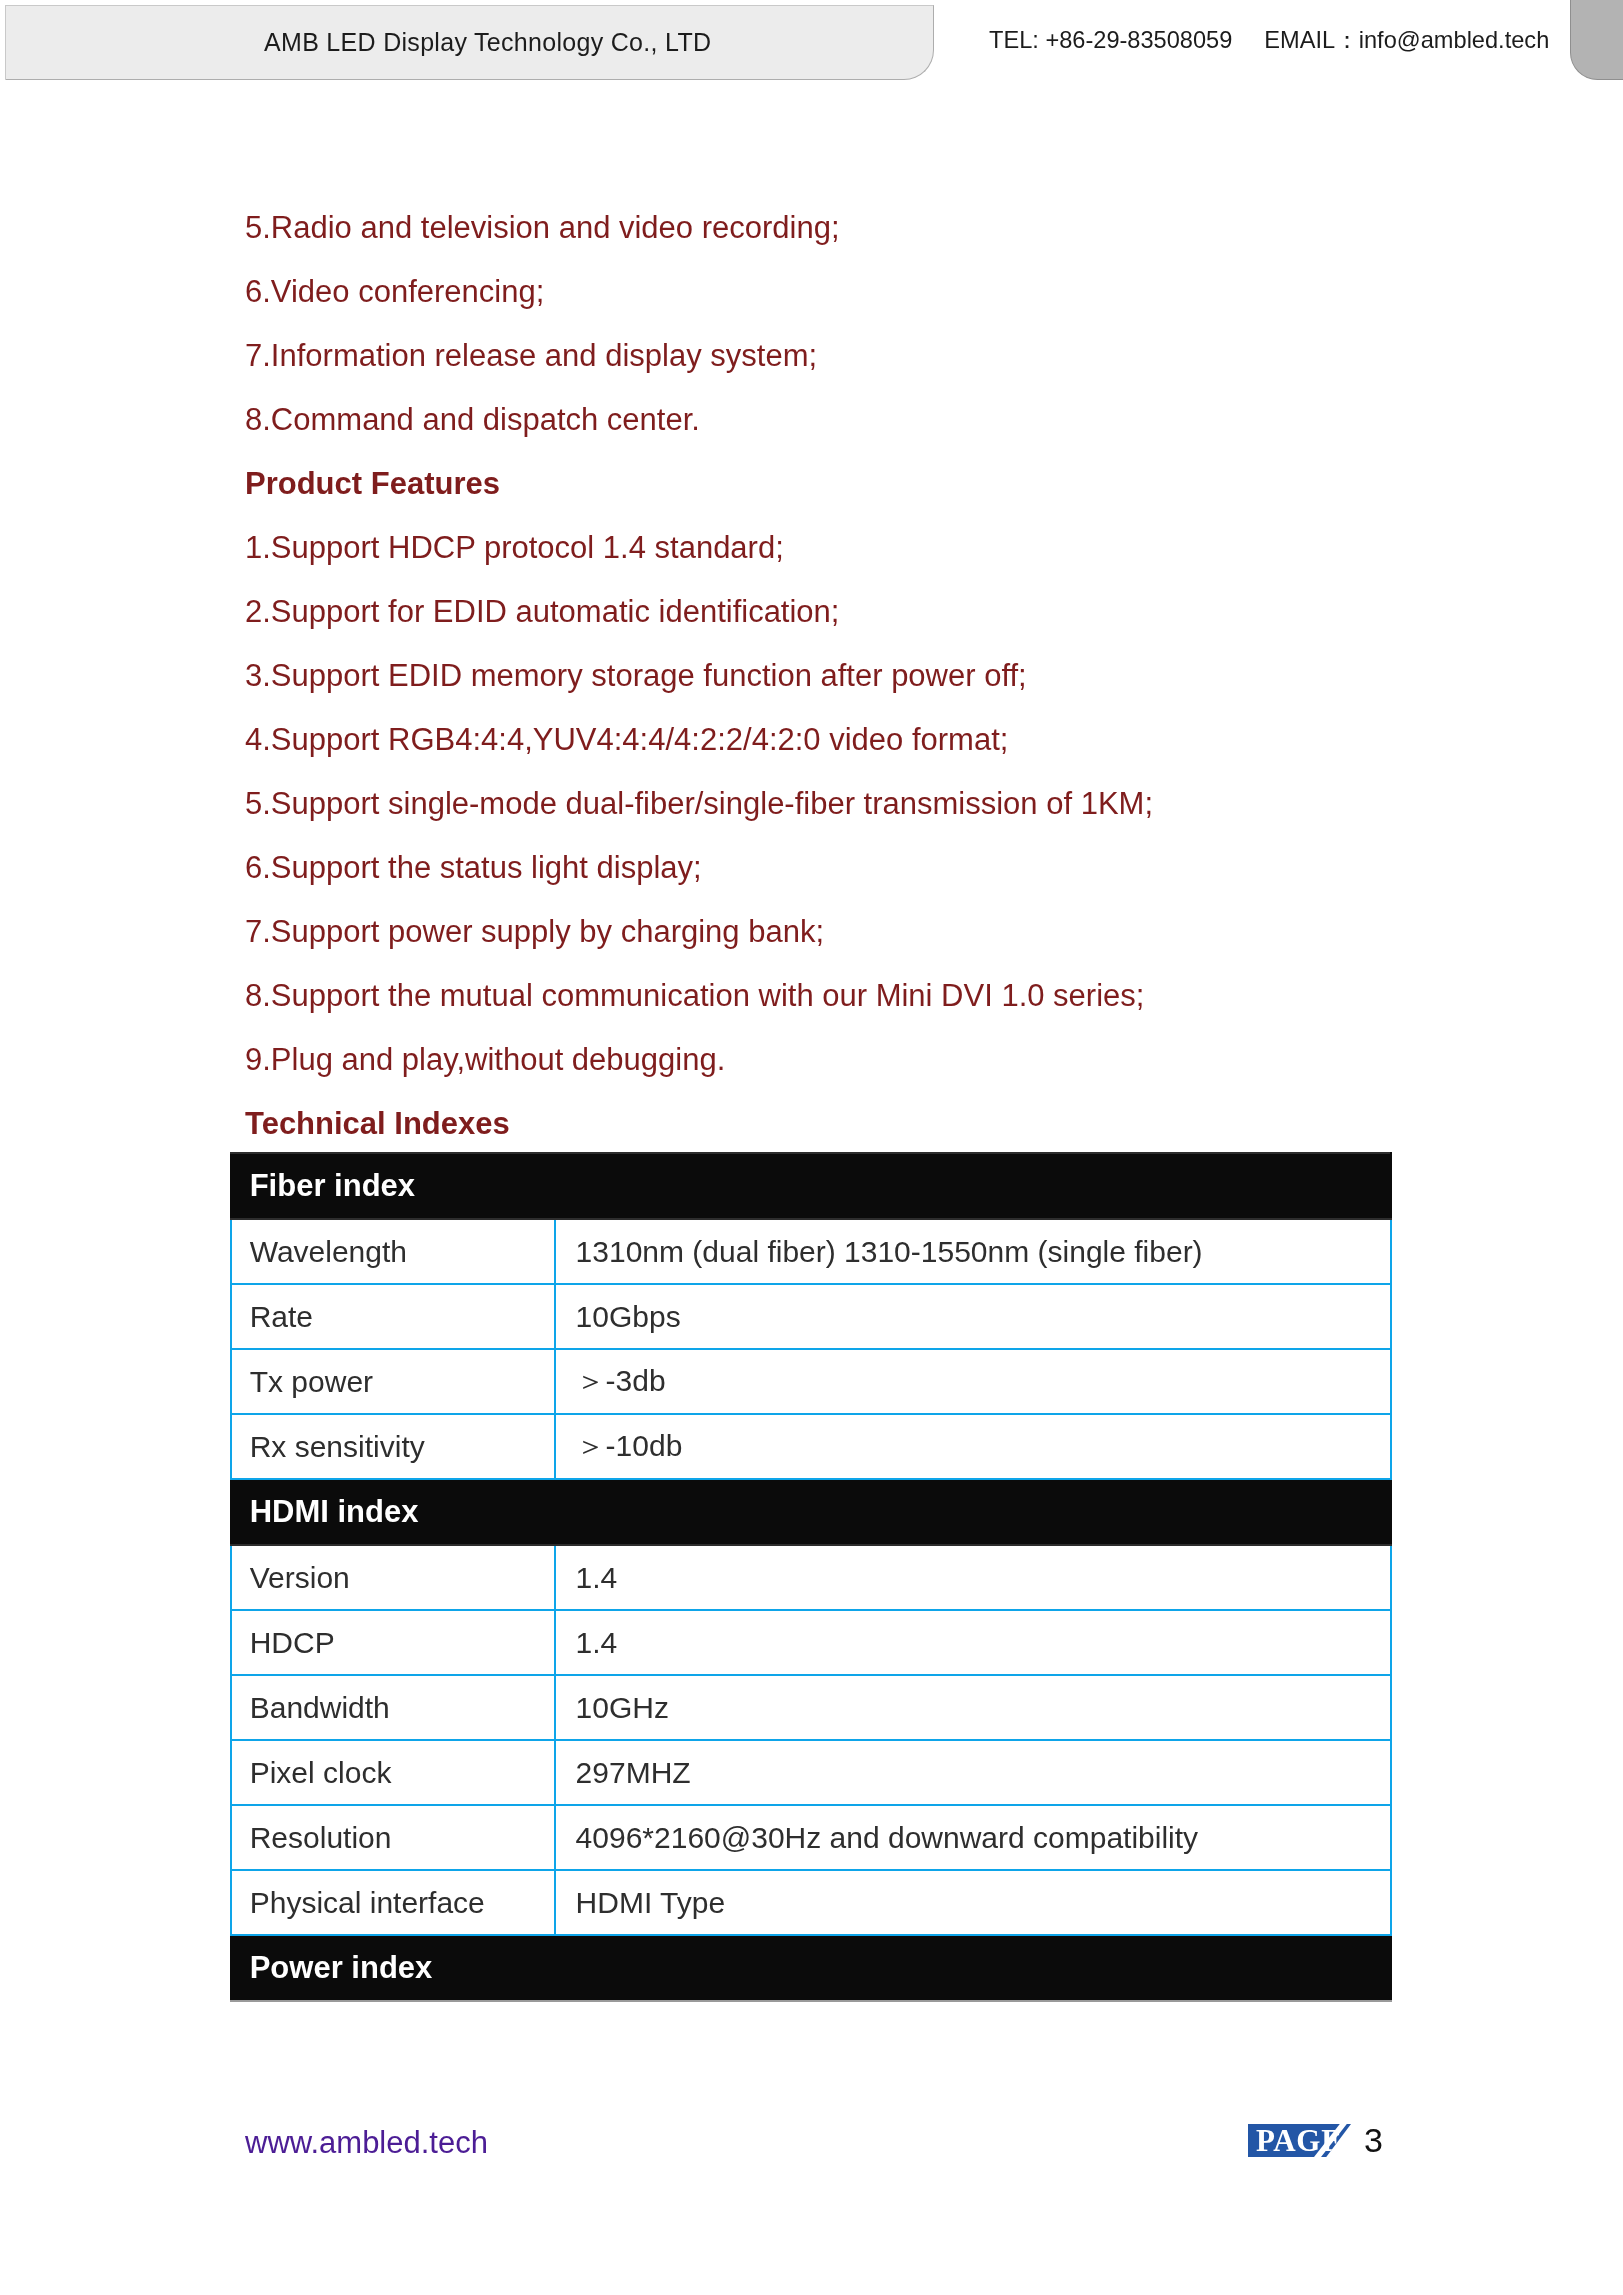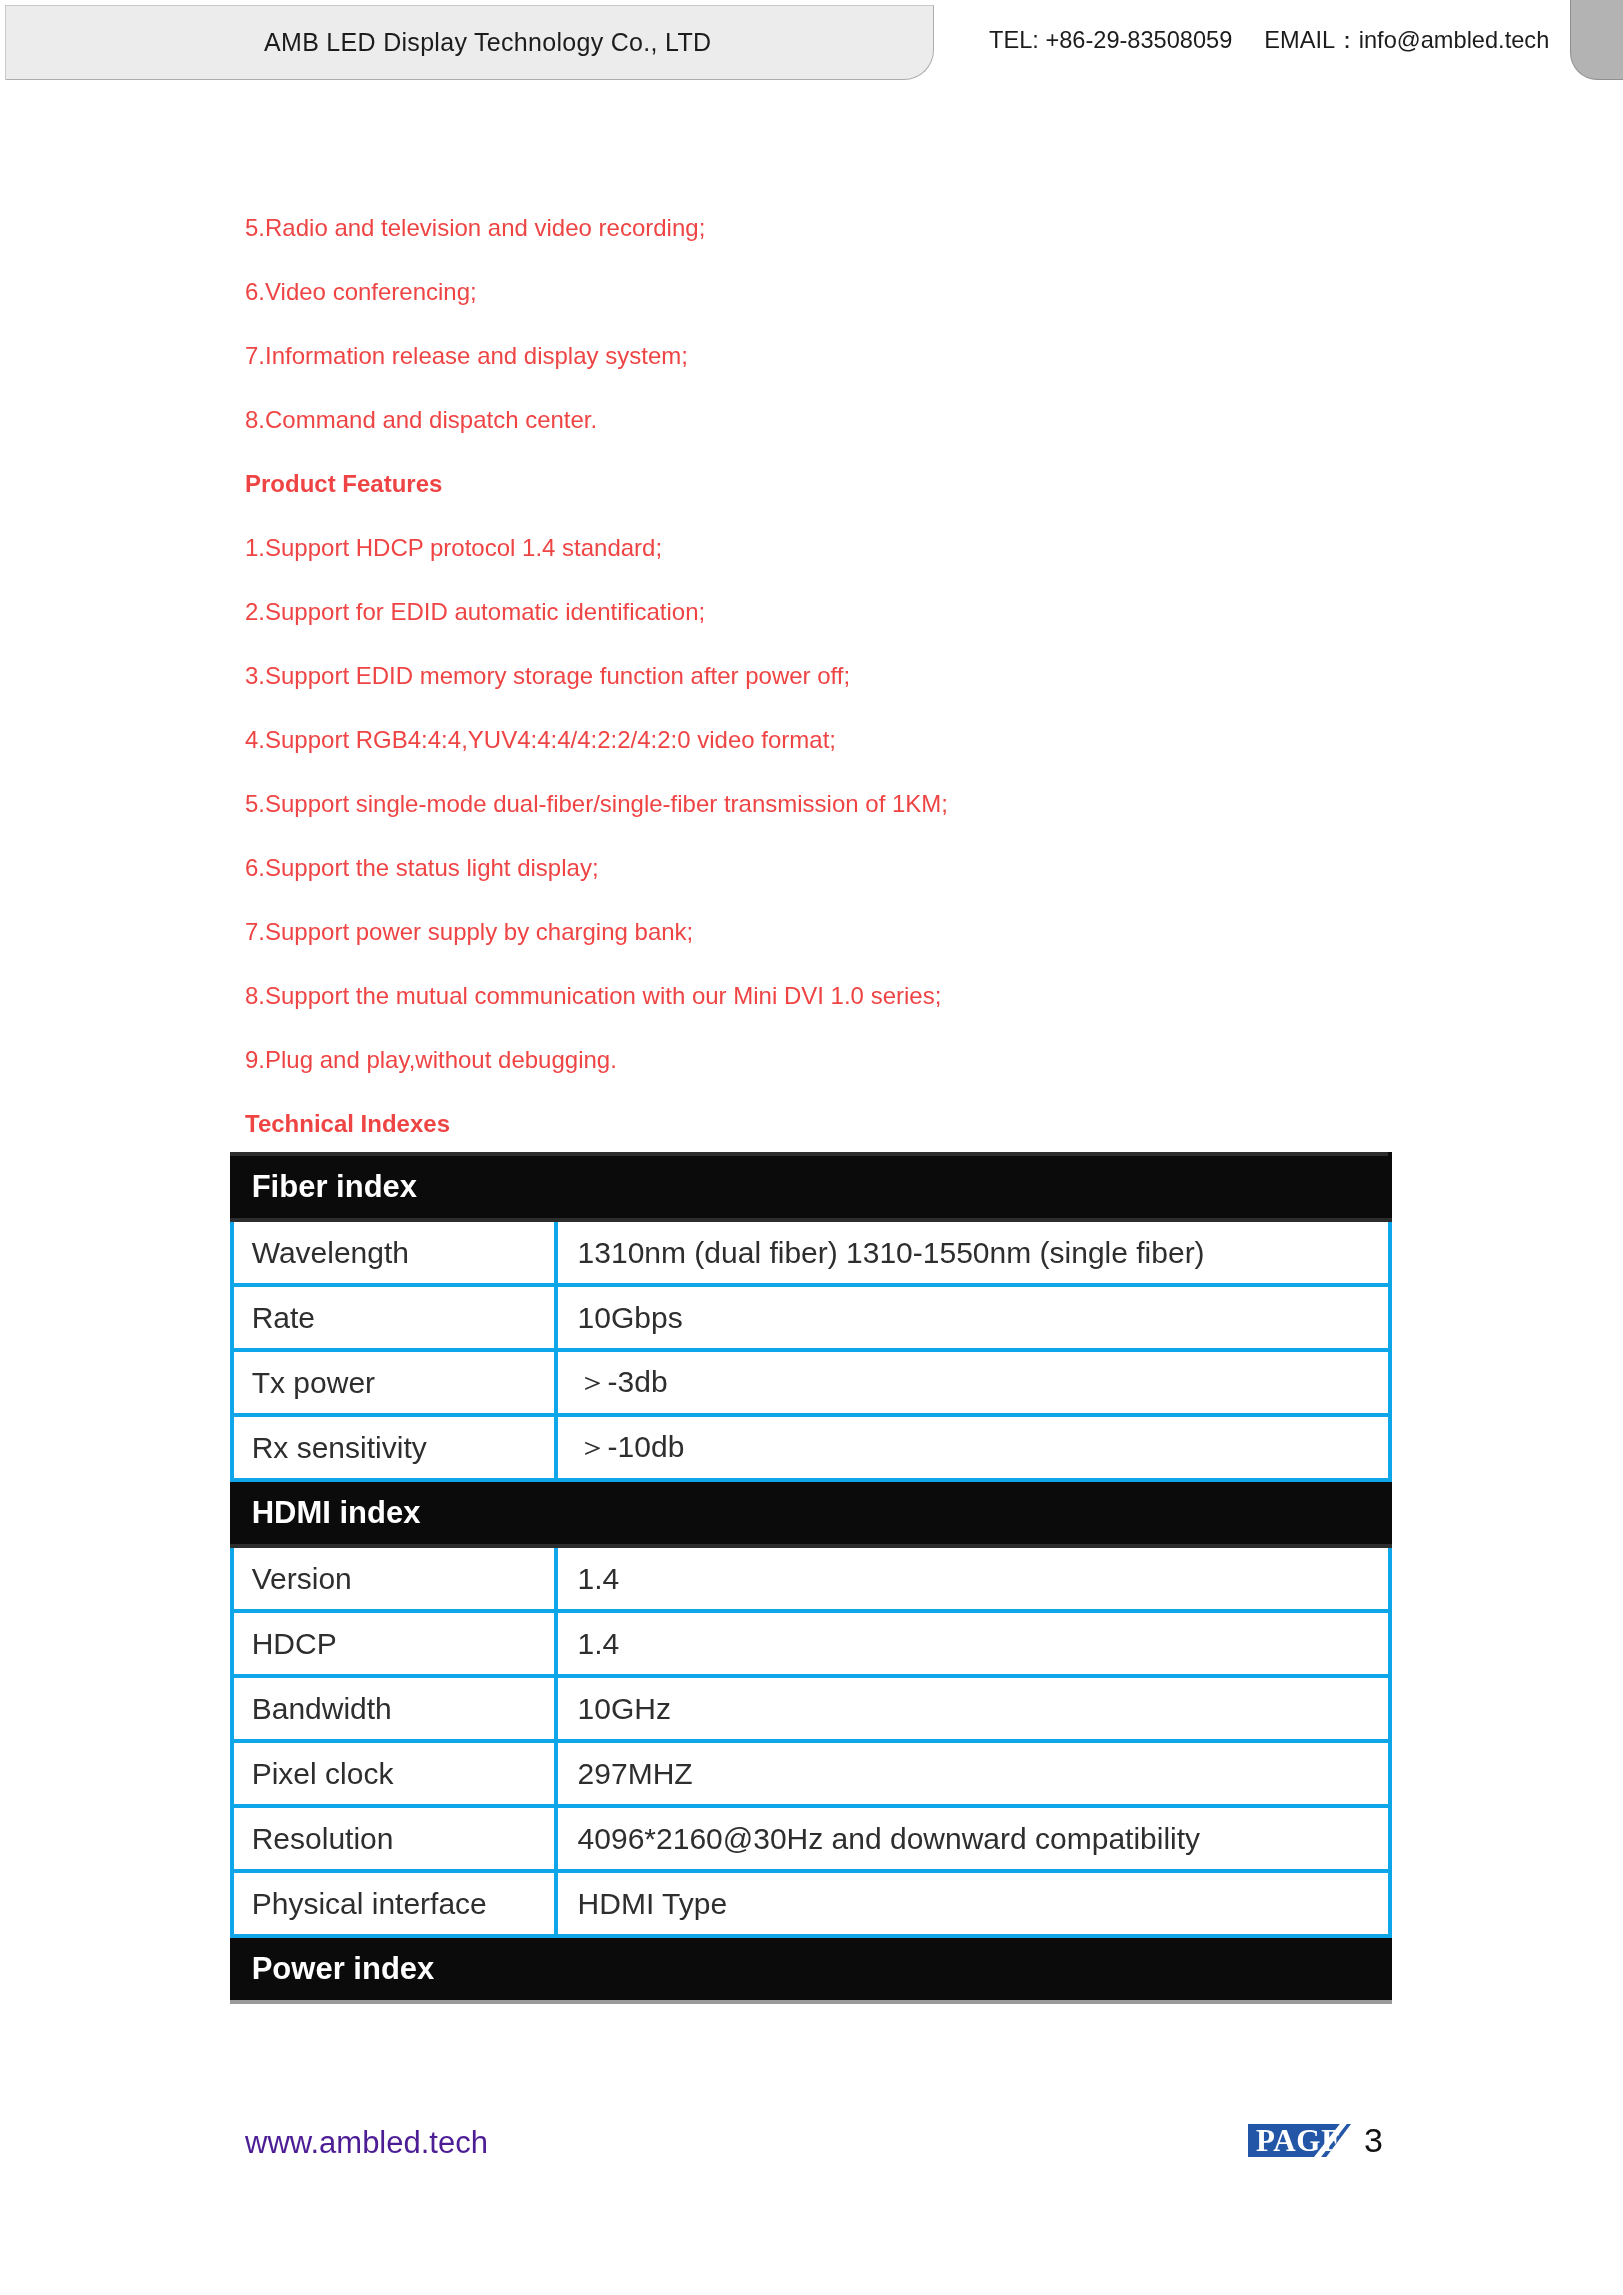--- a/index.html
+++ b/index.html
@@ -60,39 +60,39 @@
   
   .body-block {
     position: absolute;
     left: 245px; top: 196px;
     width: 1152px;
   }
   .body-block p {
     margin: 0;
     height: 64px;
     line-height: 64px;
-    font-size: 24px;
-    color: #ef4444;
+    font-size: 31px;
+    color: #7f1d1d;
     white-space: nowrap;
   }
   .body-block p.bold { font-weight: bold; }
 
   
   .spec-table {
     position: absolute;
     left: 230px; top: 1152px;
     width: 1162px;
     border-collapse: collapse;
     table-layout: fixed;
     font-size: 30px;
     color: #2e2e2e;
   }
   .spec-table col.c1 { width: 324px; }
   .spec-table td {
-    border: 4px solid #0ea5e9;
+    border: 2px solid #0ea5e9;
     height: 65px;
     padding: 0 0 0 17.7px;
     vertical-align: middle;
     white-space: nowrap;
     overflow: hidden;
   }
   .spec-table td.val { padding-left: 19.6px; }
   .spec-table td.band {
     background: #0b0b0b;
     color: #ffffff;

